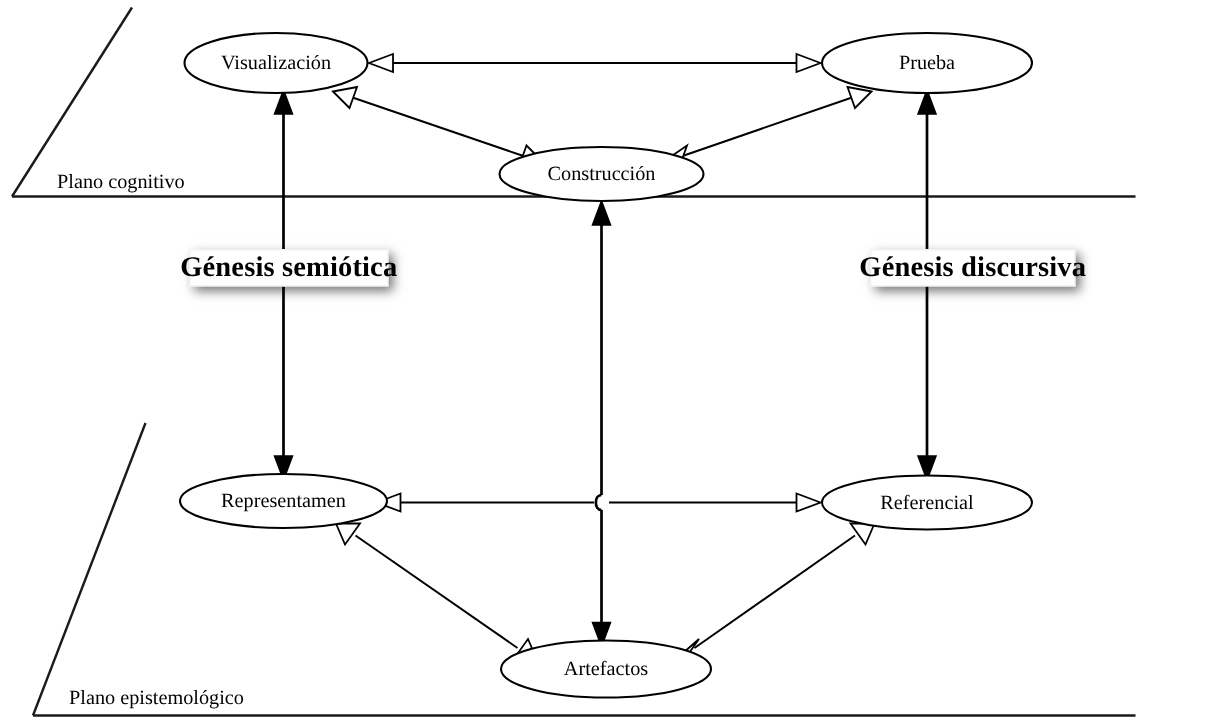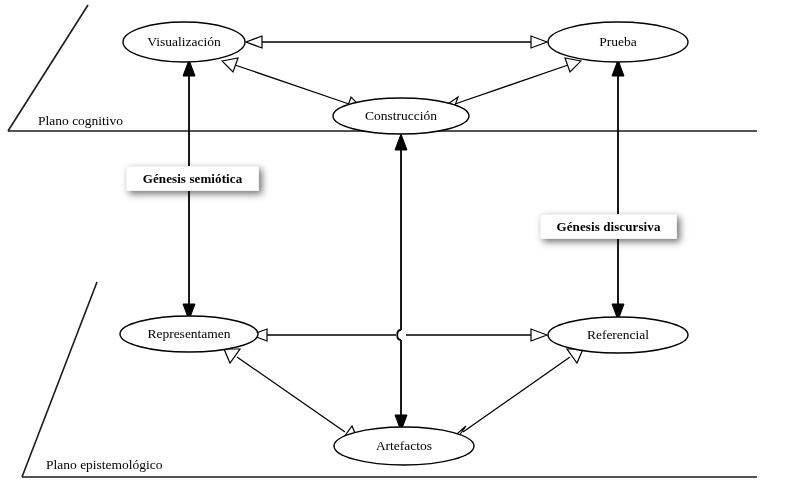--- a/index.html
+++ b/index.html
@@ -66,21 +66,21 @@
     stroke: #000000;
     stroke-width: 1;
   }
   .genesis-box {
     position: absolute;
     background: #ffffff;
     border: 1px solid #f2f2f2;
     box-shadow: 3px 3px 7px rgba(0,0,0,0.55);
     font-family: "Liberation Serif", serif;
     font-weight: bold;
-    font-size: 13px;
+    font-size: 19px;
     color: #000000;
     display: flex;
     align-items: center;
     justify-content: center;
     white-space: nowrap;
     letter-spacing: 0.1px;
     box-sizing: border-box;
   }
 </style>
 </head>
@@ -188,18 +188,18 @@
       <ellipse class="node-ellipse" cx="404" cy="446" rx="70" ry="19"></ellipse>
       <text class="node-label" x="404" y="447">Artefactos</text>
     </g>
 
   </svg>
 
   <div class="genesis-box" style="left:126px; top:166px; width:133px; height:25px;">
     <span>Génesis semiótica</span>
   </div>
 
-  <div class="genesis-box" style="left:540px; top:166px; width:137px; height:25px;margin-top:48px;">
+  <div class="genesis-box" style="left:580px; top:166px; width:137px; height:25px;">
     <span>Génesis discursiva</span>
   </div>
 
 
 </div>
 
 </body></html>

